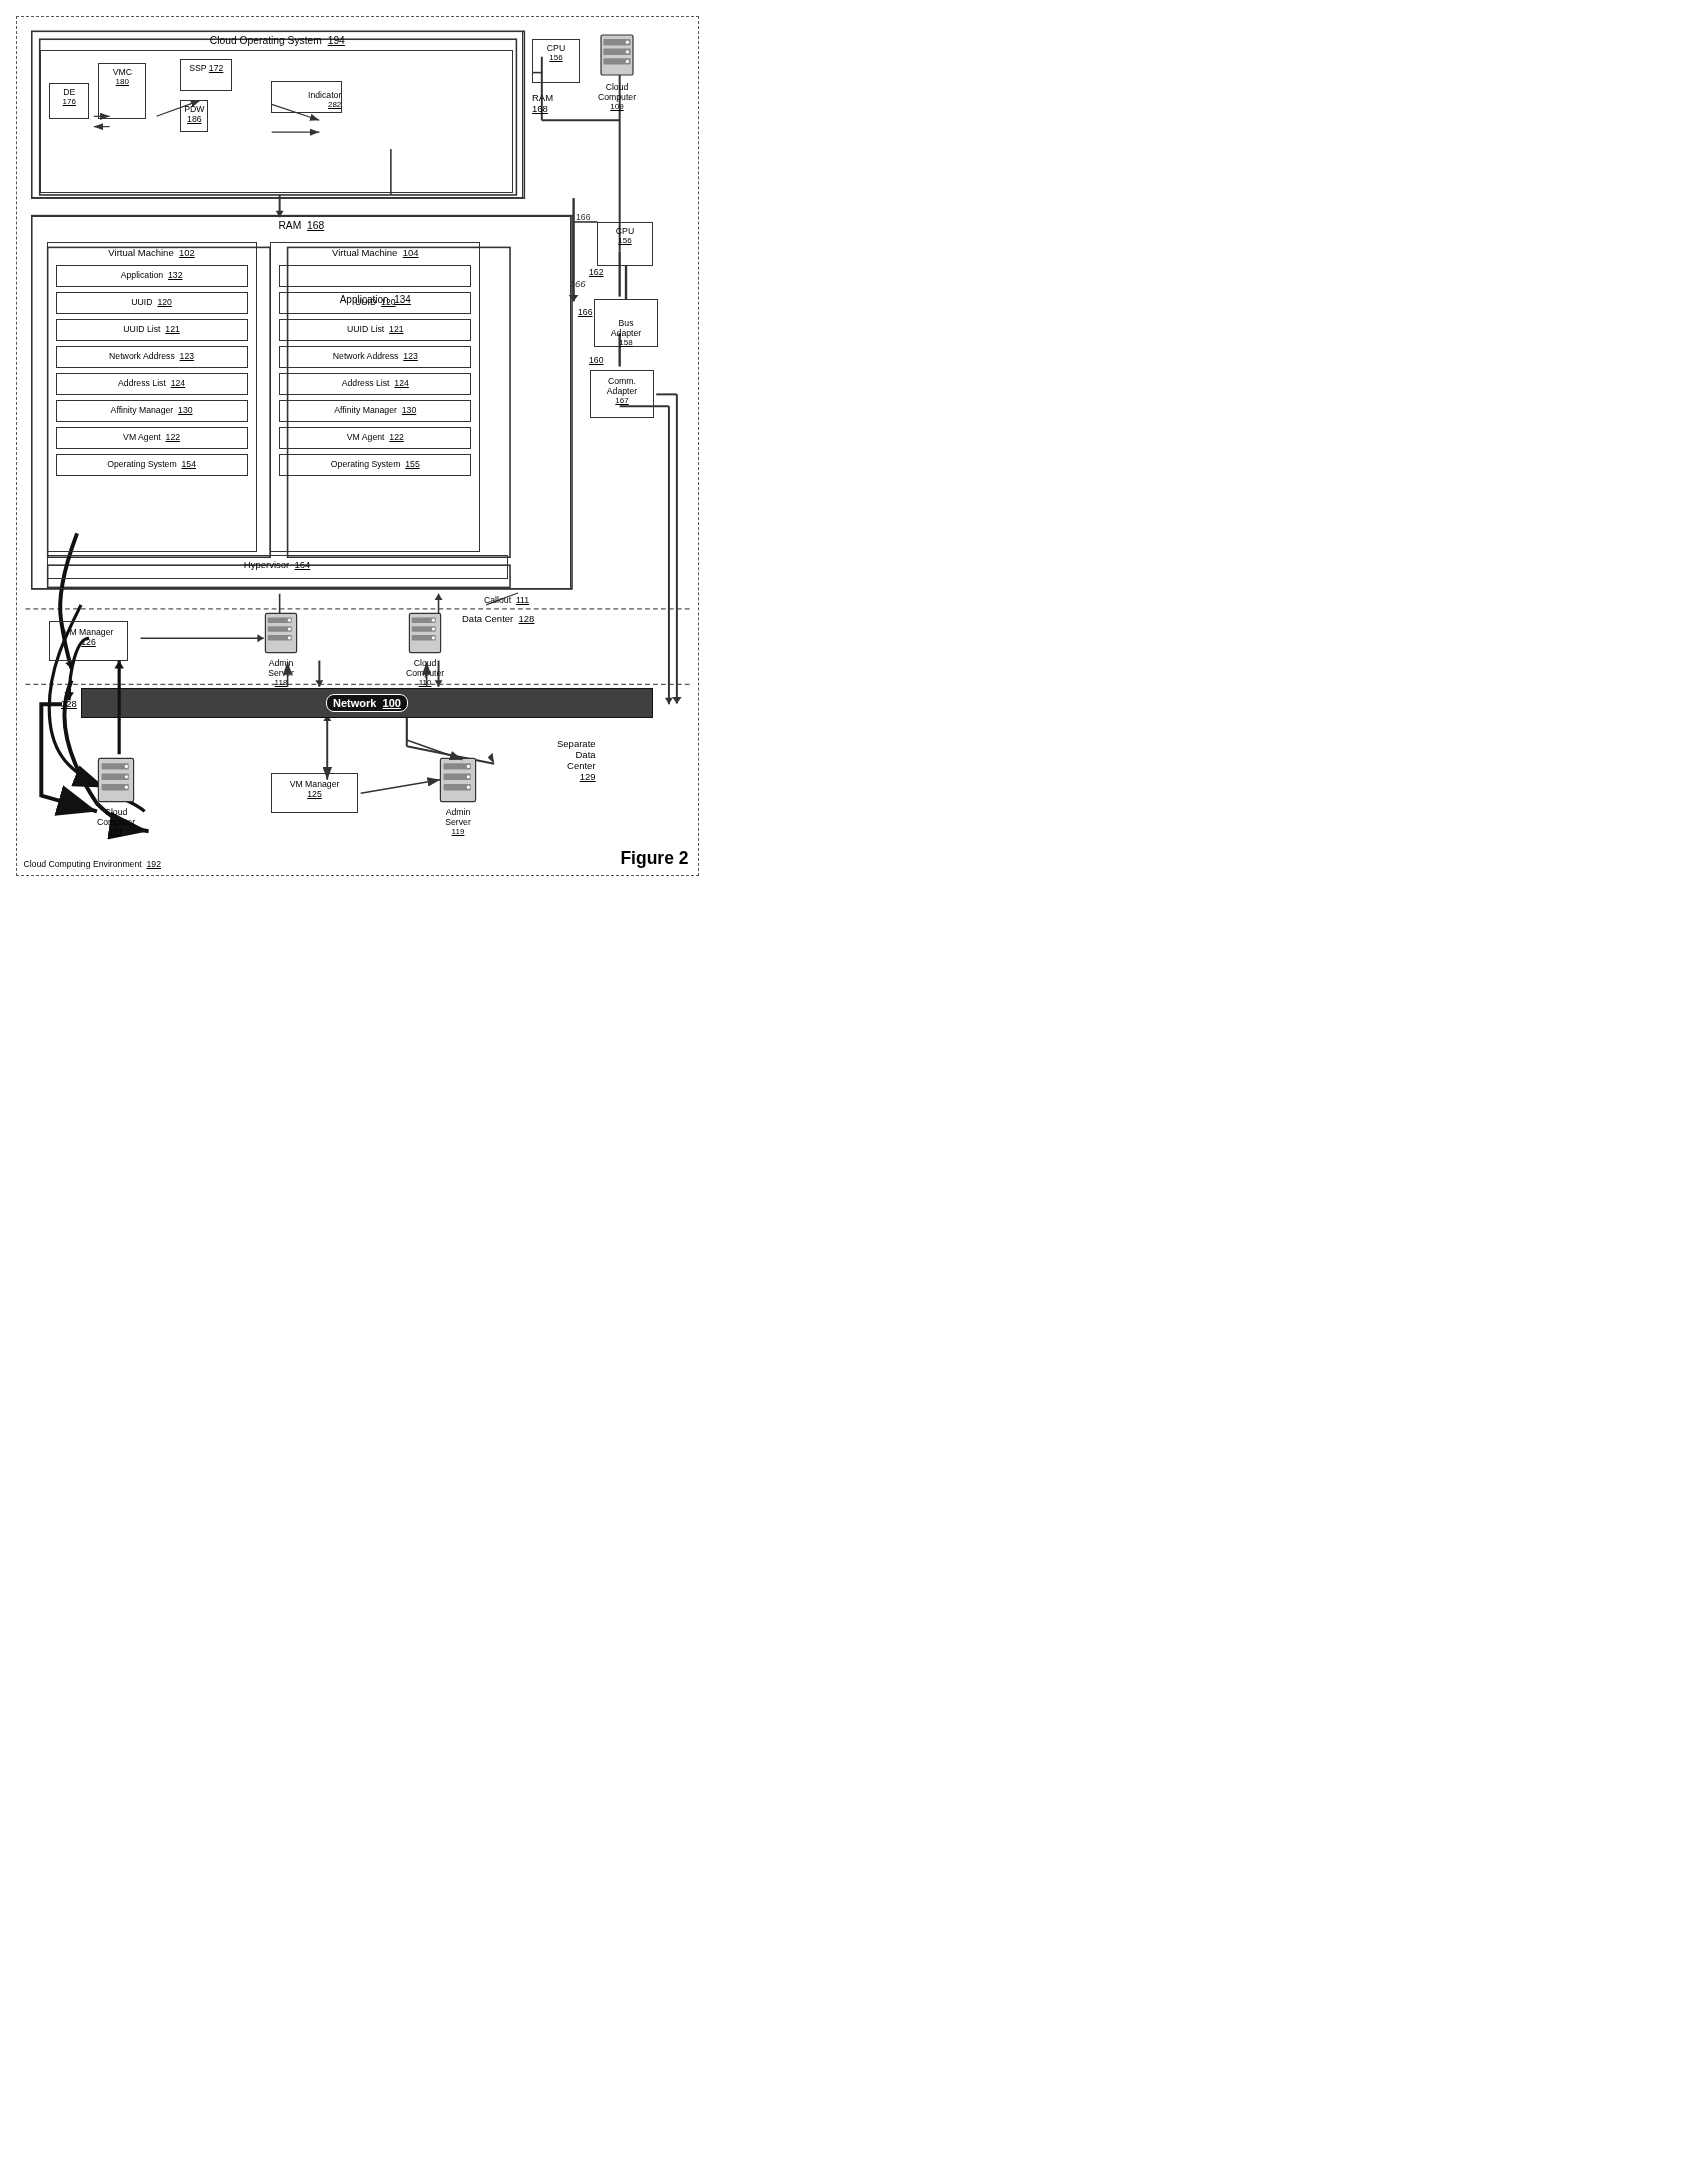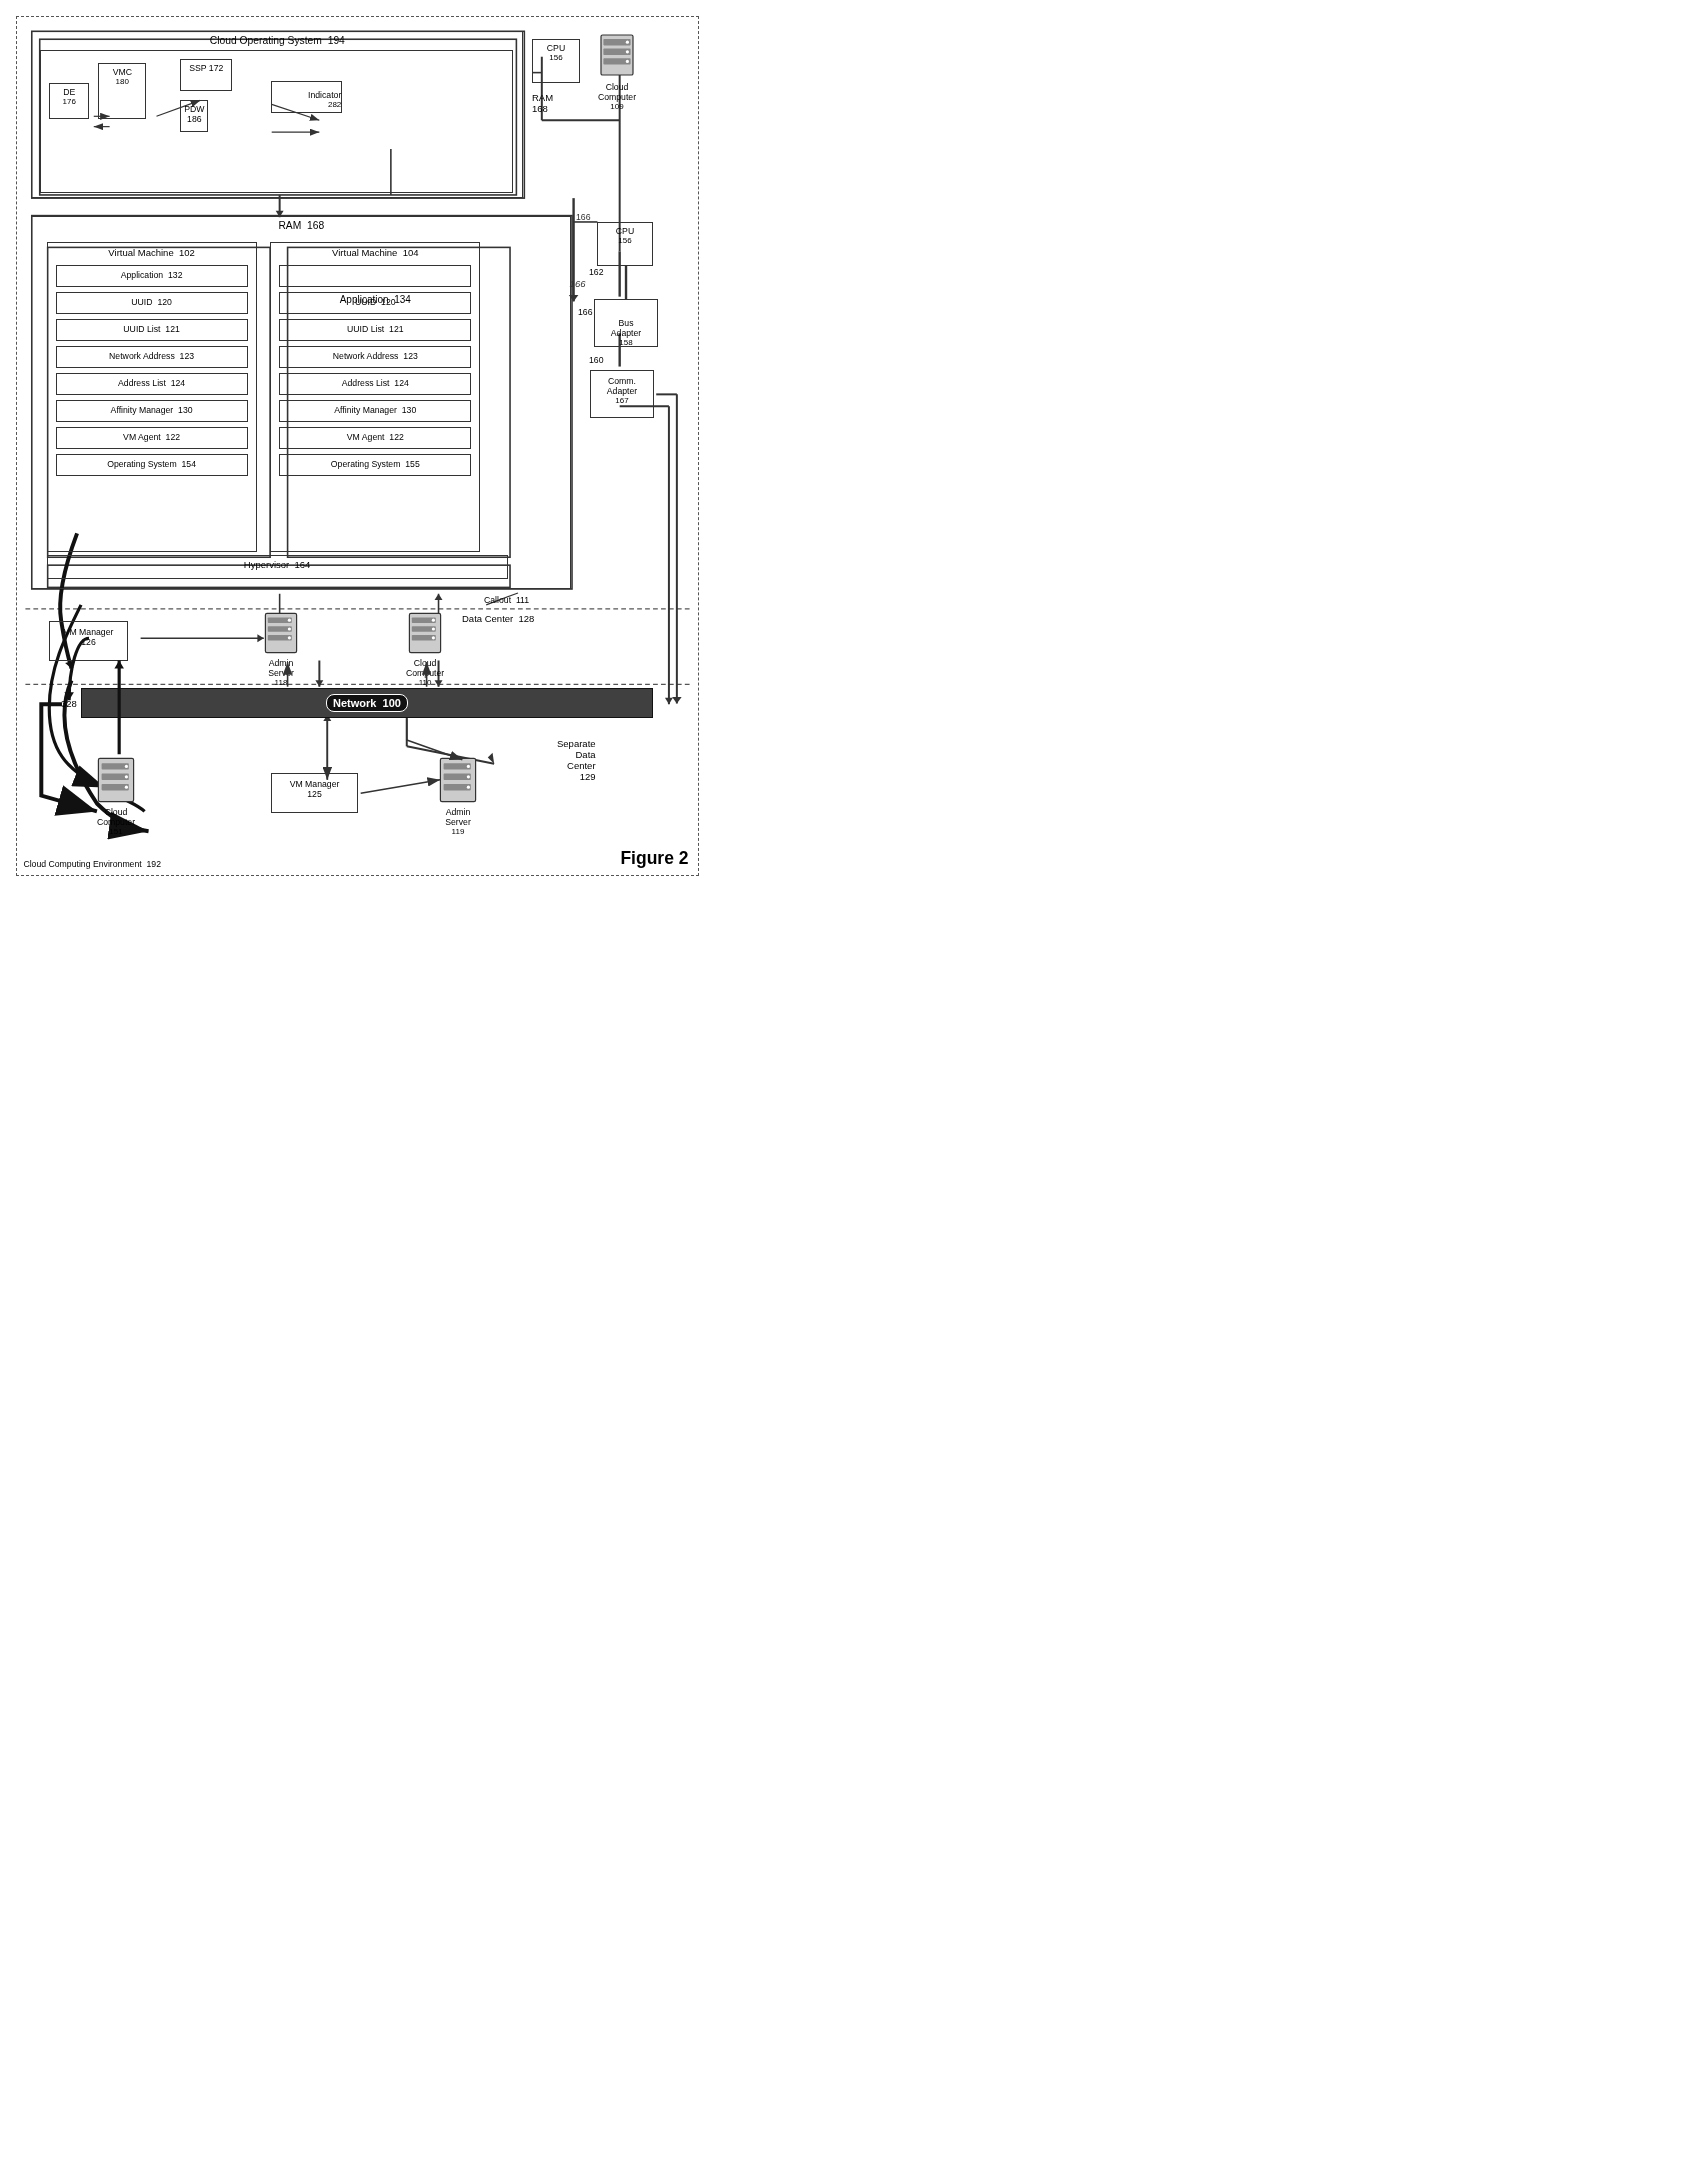--- a/index.html
+++ b/index.html
@@ -18,20 +18,21 @@
       position: relative;
       background: #fff;
     }
     .diagram-area {
       position: relative;
       width: 100%;
       height: 858px;
     }
     
     .ref-num {
+      text-decoration: underline;
     }
     
     .svg-overlay {
       position: absolute;
       top: 0;
       left: 0;
       width: 100%;
       height: 100%;
       pointer-events: none;
     }

